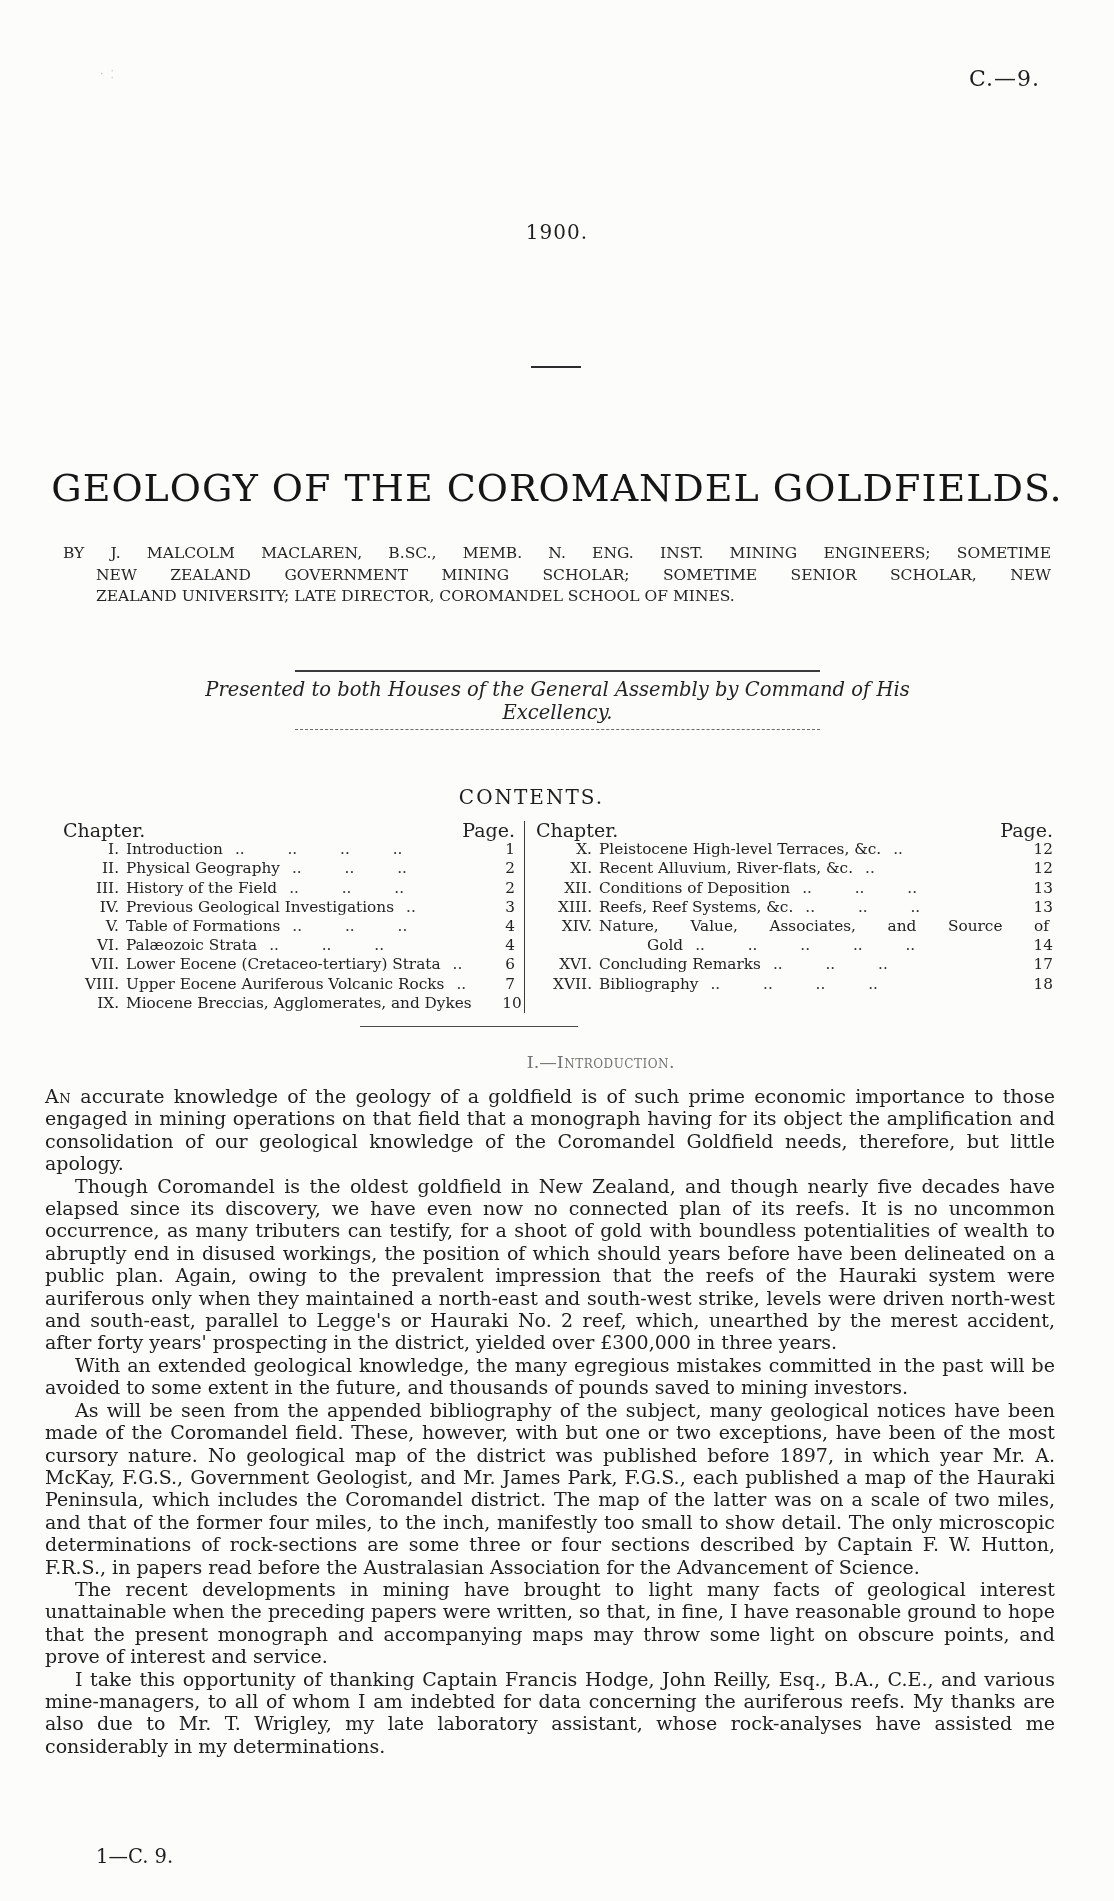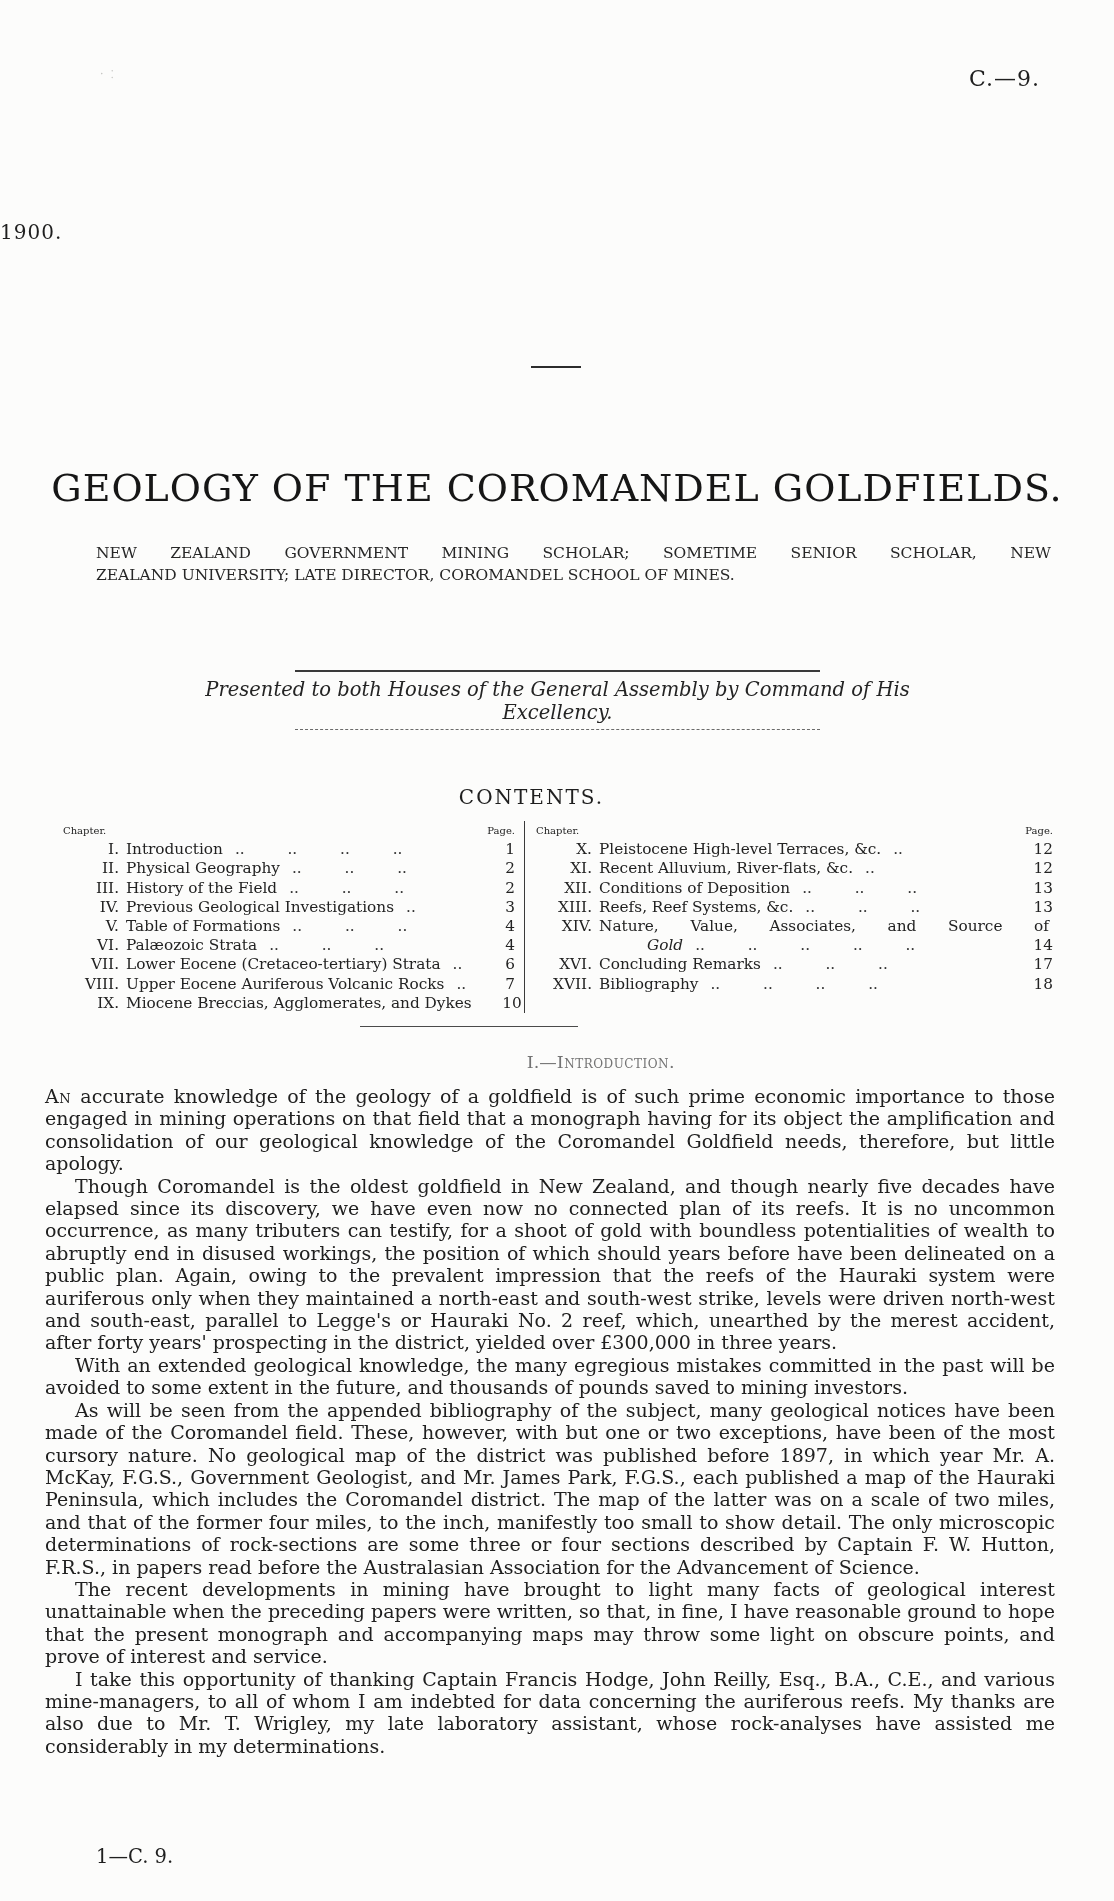--- a/index.html
+++ b/index.html
@@ -9,42 +9,42 @@
     margin:0 auto;
     background:#fcfcfb;
     font-family:"DejaVu Serif","Liberation Serif",serif;
     color:#1f1f1f;
     overflow:hidden;
   }
   .abs{position:absolute;}
   
   .pencil{top:70px;left:100px;width:20px;height:26px;color:#c3c3c0;font-size:11px;line-height:9px;letter-spacing:2px;}
   .doc-code{top:66px;right:74px;font-size:22px;letter-spacing:1px;}
-  .year{top:220px;left:0;width:1114px;text-align:left;font-size:20px;letter-spacing:1px;}
+  .year{top:220px;left:0;width:1114px;text-align:center;font-size:20px;letter-spacing:1px;}
   .country{top:250px;left:0;width:1114px;text-align:center;font-size:21px;letter-spacing:8px;}
   .rule-a{top:366px;left:531px;width:50px;border-top:2px solid #2c2c2c;}
   .main-title{top:466px;left:0;width:1114px;text-align:center;font-size:38px;letter-spacing:1px;white-space:nowrap;color:#161616;}
   .byline{top:543px;left:63px;width:988px;font-size:15.5px;line-height:21.5px;color:#262626;}
   .byline .l{text-align:justify;text-align-last:justify;}
   .byline .l2{padding-left:33px;}
   .byline .l3{padding-left:33px;text-align:left;text-align-last:left;}
   .presented{top:670px;left:150px;width:815px;text-align:center;}
   .presented .r1{margin:0 auto;width:525px;border-top:2px solid #3a3a3a;}
   .presented .tx{font-style:italic;font-size:19.5px;padding:6px 0 5px;color:#242424;}
   .presented .r2{margin:0 auto;width:525px;border-top:1px dashed #6a6a6a;}
   .contents-heading{top:785px;left:0;width:1063px;text-align:center;font-size:20px;letter-spacing:2px;}
   .contents{top:821px;left:63px;width:990px;display:flex;font-size:15.3px;line-height:19.2px;color:#222;}
   .col-l{width:452px;flex:none;border-right:1.2px solid #3a3a3a;padding-right:9px;}
   .col-r{flex:1;padding-left:11px;}
-  .chead{display:flex;justify-content:space-between;font-size:10px;}
+  .chead{display:flex;justify-content:space-between;font-size:19px;}
   .crow{display:flex;}
   .crow .num{width:56px;flex:none;text-align:right;padding-right:7px;}
   .crow .ttl{flex:none;}
   .crow .ttl.fill{flex:1;text-align:justify;text-align-last:justify;padding-right:4px;}
-  .crow .ttl.indent{padding-left:48px;font-style:italic;}
+  .crow .ttl.indent{padding-left:48px;}
   .crow .lead{flex:1;word-spacing:38px;padding:0 8px 0 12px;white-space:nowrap;overflow:hidden;color:#333;}
   .crow .pg{width:30px;flex:none;text-align:right;}
   .rule-b{top:1026px;left:360px;width:218px;border-top:1.4px solid #4a4a4a;}
   .intro-heading{top:1052px;left:0;width:1114px;text-align:center;font-size:17.5px;color:#737373;margin-left:44px;}
   .sc{font-variant:small-caps;letter-spacing:0.5px;}
   .body-text{top:1085px;left:45px;width:1010px;font-size:19px;line-height:22.4px;text-align:justify;color:#202020;}
   .body-text p{margin:0;text-indent:30px;}
   .body-text p.first{text-indent:0;}
   .footer-sig{top:1845px;left:96px;font-size:19.5px;}
 </style>
@@ -56,20 +56,21 @@
   <div class="abs pencil">· ⁚</div>
 
   <div class="abs doc-code">C.—9.</div>
 
   <div class="abs year">1900.</div>
   <div class="abs rule-a"></div>
 
   <div class="abs main-title">GEOLOGY OF THE COROMANDEL GOLDFIELDS.</div>
 
   <div class="abs byline">
+    <div class="l">BY J. MALCOLM MACLAREN, B.SC., MEMB. N. ENG. INST. MINING ENGINEERS; SOMETIME</div>
     <div class="l l2">NEW ZEALAND GOVERNMENT MINING SCHOLAR; SOMETIME SENIOR SCHOLAR, NEW</div>
     <div class="l3">ZEALAND UNIVERSITY; LATE DIRECTOR, COROMANDEL SCHOOL OF MINES.</div>
   </div>
 
   <div class="abs presented">
     <div class="r1"></div>
     <div class="tx">Presented to both Houses of the General Assembly by Command of His Excellency.</div>
     <div class="r2"></div>
   </div>
 

